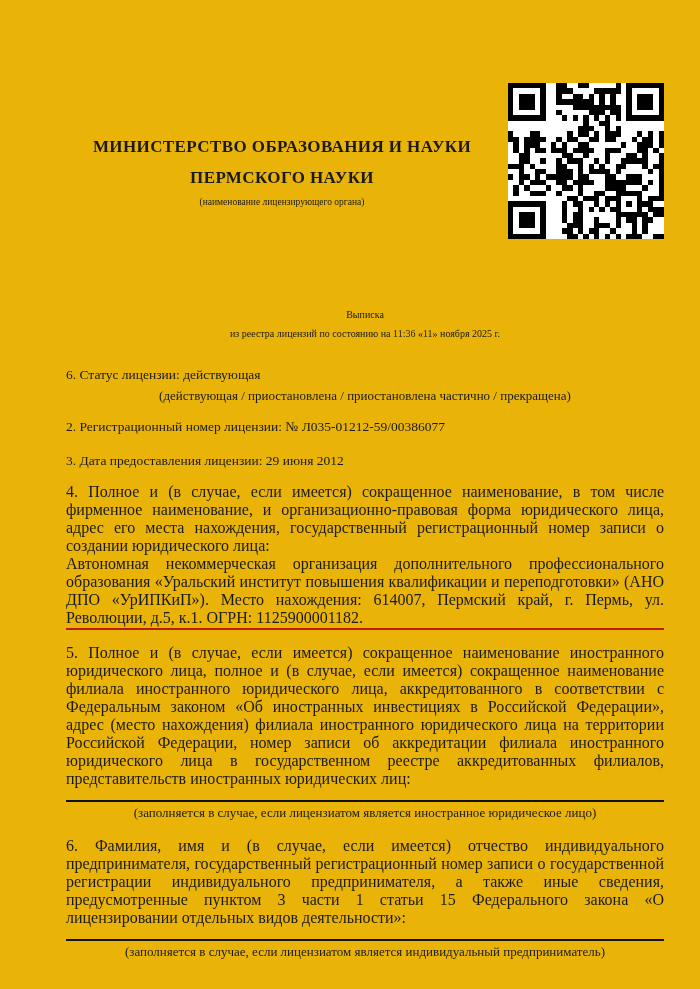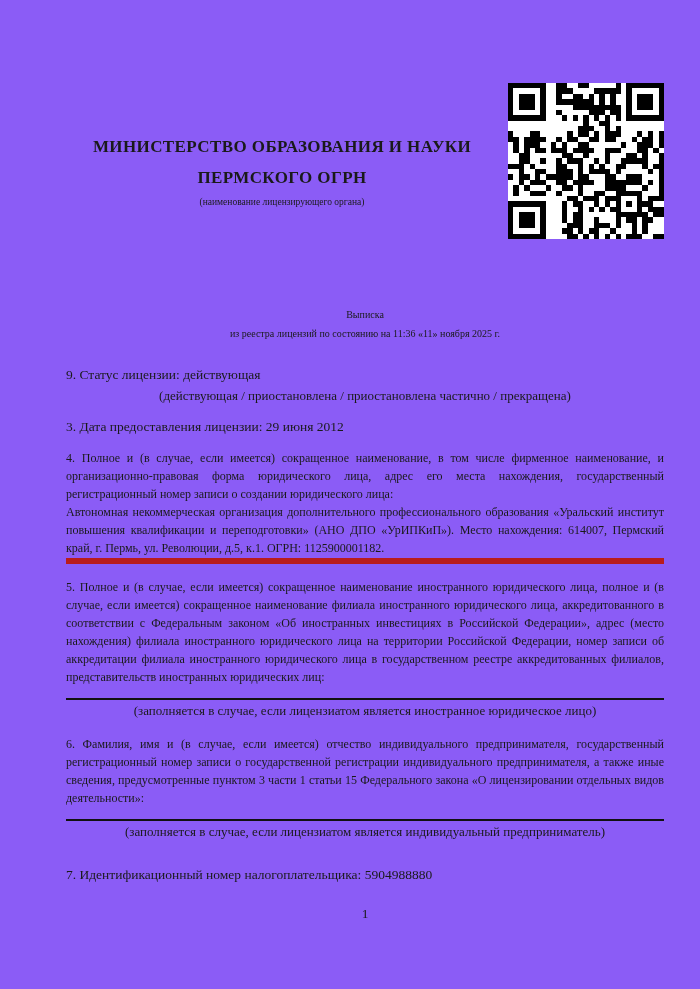--- a/index.html
+++ b/index.html
@@ -1,20 +1,20 @@
 <!DOCTYPE html>
 <html><head>
 <meta charset="utf-8">
 <style>
   * { margin:0; padding:0; box-sizing:border-box; }
   html,body { background:#ffffff; }
   .page {
     position:relative;
     width:700px; height:989px;
-    background:#8b5cf6;
+    background:#eab308;
     font-family:"Liberation Serif","DejaVu Serif",serif;
     color:#1a1a1a;
     overflow:hidden;
   }
   .content {
     position:absolute; left:66px; top:0; width:598px;
   }
   
   .header-row {
     display:flex; justify-content:space-between; align-items:flex-start;
@@ -37,46 +37,46 @@
 
   .item-line { font-size:13.5px; line-height:18px; }
   .caption { font-size:13px; line-height:13px; text-align:center; }
 
   .m-item1   { margin-top:23px; }
   .m-cap1    { margin-top:5px; }
   .m-item2   { margin-top:16px; }
   .m-item3   { margin-top:16px; }
 
   .para {
-    font-size:12px; line-height:18px; text-align:justify;
+    font-size:16px; line-height:18px; text-align:justify;
     text-justify:inter-word;
   }
   .m-para4   { margin-top:13px; }
-  .underlined { border-bottom:6px solid #b91c1c; padding-bottom:1px; }
+  .underlined { border-bottom:2px solid #b91c1c; padding-bottom:1px; }
   .m-cap4    { margin-top:3px; }
   .m-para5   { margin-top:14px; }
   .blank-rule { border-bottom:2px solid #111; height:0; }
   .m-rule5   { margin-top:12px; }
   .m-cap5    { margin-top:4px; }
   .m-para6   { margin-top:18px; }
   .m-rule6   { margin-top:12px; }
   .m-cap6    { margin-top:4px; }
   .m-item7   { margin-top:28px; }
   .page-number { margin-top:21px; text-align:center; font-size:13.5px; line-height:18px; }
 </style>
 </head>
 <body>
 
 <div class="page">
   <div class="content">
 
     <div class="header-row">
       <div class="ministry-block">
         <div class="ministry-name">МИНИСТЕРСТВО ОБРАЗОВАНИЯ И НАУКИ</div>
-        <div class="ministry-name">ПЕРМСКОГО ОГРН</div>
+        <div class="ministry-name">ПЕРМСКОГО НАУКИ</div>
         <div class="ministry-caption">(наименование лицензирующего органа)</div>
       </div>
       <div class="qr-wrap" id="qr">
           <svg viewBox="0 0 29 29" shape-rendering="crispEdges" xmlns="http://www.w3.org/2000/svg">
             <rect width="29" height="29" fill="#fff"></rect>
             <g fill="#000">
               <rect x="0" y="0" width="1" height="1"></rect>
               <rect x="1" y="0" width="1" height="1"></rect>
               <rect x="2" y="0" width="1" height="1"></rect>
               <rect x="3" y="0" width="1" height="1"></rect>
@@ -490,23 +490,24 @@
             </g>
           </svg>
         </div>
     </div>
 
     <div class="title-block">
       <div class="title-line">Выписка</div>
       <div class="title-line">из реестра лицензий по состоянию на 11:36 «11» ноября 2025 г.</div>
     </div>
 
-    <div class="item-line m-item1">9. Статус лицензии: действующая</div>
+    <div class="item-line m-item1">6. Статус лицензии: действующая</div>
     <div class="caption m-cap1">(действующая / приостановлена / приостановлена частично / прекращена)</div>
 
+    <div class="item-line m-item2">2. Регистрационный номер лицензии: № Л035-01212-59/00386077</div>
 
     <div class="item-line m-item3">3. Дата предоставления лицензии: 29 июня 2012</div>
 
     <div class="m-para4">
       <div class="para">4. Полное и (в случае, если имеется) сокращенное наименование, в том числе фирменное наименование, и организационно-правовая форма юридического лица, адрес его места нахождения, государственный регистрационный номер записи о создании юридического лица:</div>
       <div class="para underlined">Автономная некоммерческая организация дополнительного профессионального образования «Уральский институт повышения квалификации и переподготовки» (АНО ДПО «УрИПКиП»). Место нахождения: 614007, Пермский край, г. Пермь, ул. Революции, д.5, к.1. ОГРН: 1125900001182.</div>
     </div>
 
     <div class="para m-para5">5. Полное и (в случае, если имеется) сокращенное наименование иностранного юридического лица, полное и (в случае, если имеется) сокращенное наименование филиала иностранного юридического лица, аккредитованного в соответствии с Федеральным законом «Об иностранных инвестициях в Российской Федерации», адрес (место нахождения) филиала иностранного юридического лица на территории Российской Федерации, номер записи об аккредитации филиала иностранного юридического лица в государственном реестре аккредитованных филиалов, представительств иностранных юридических лиц:</div>
     <div class="blank-rule m-rule5"></div>

